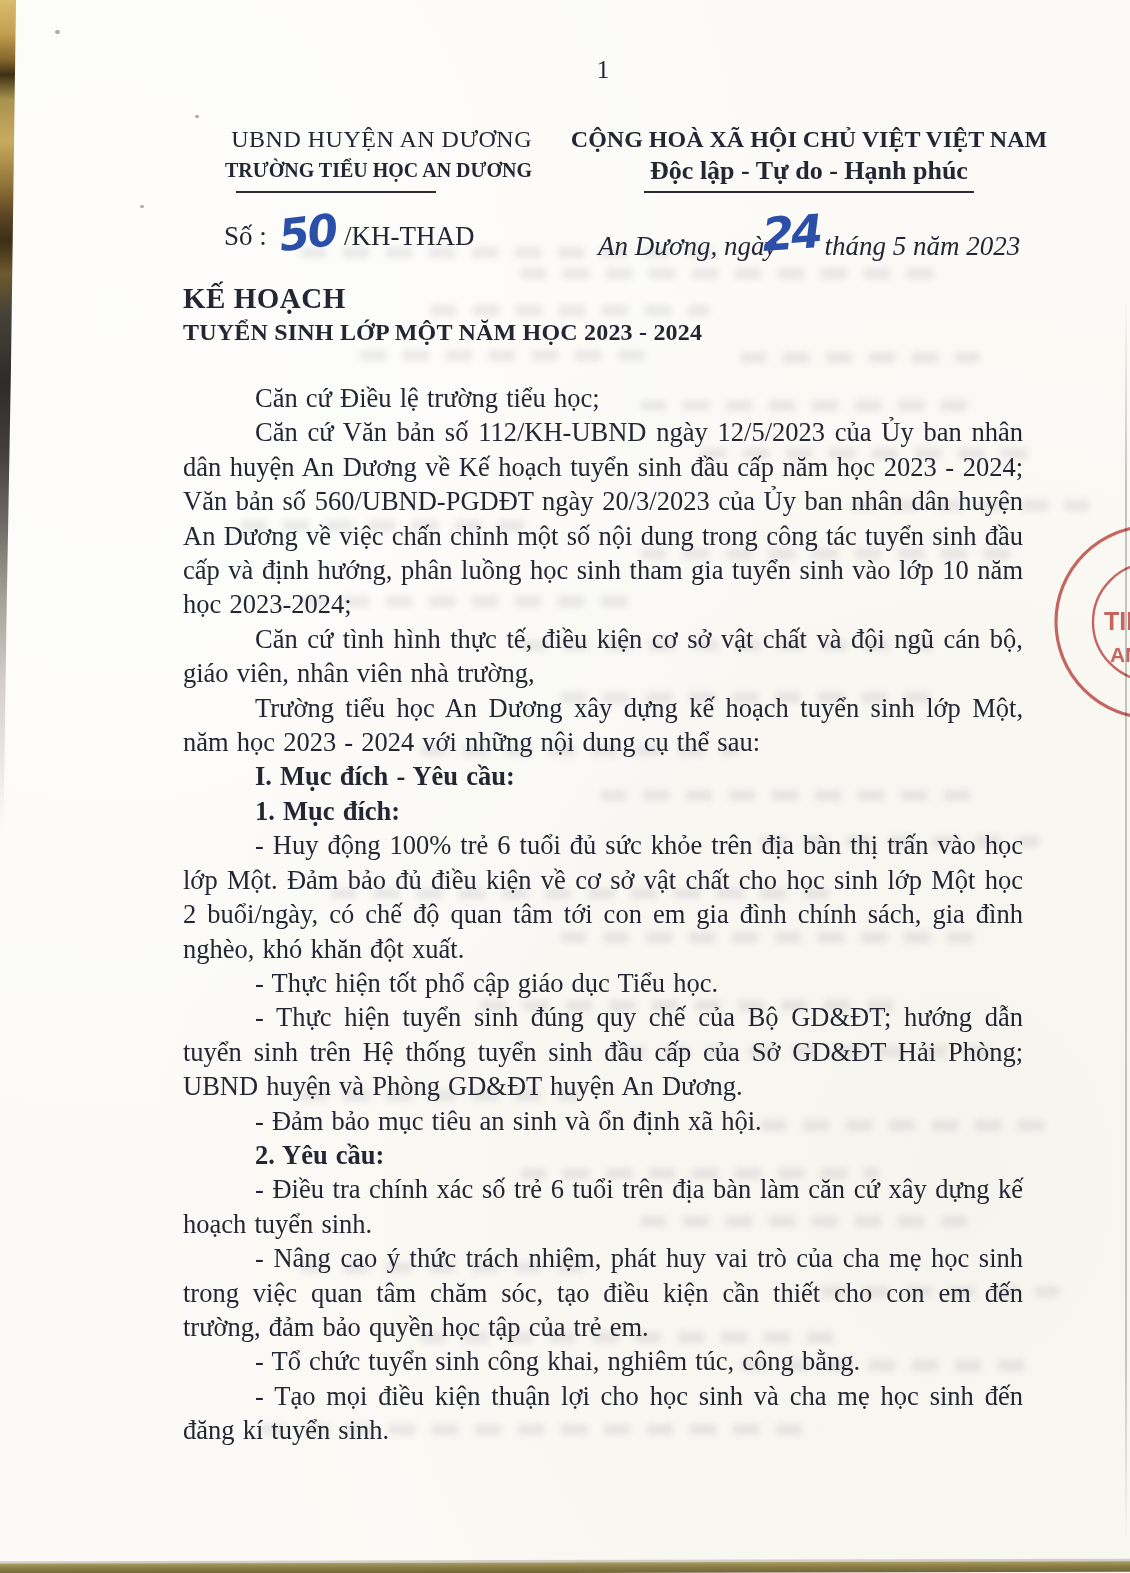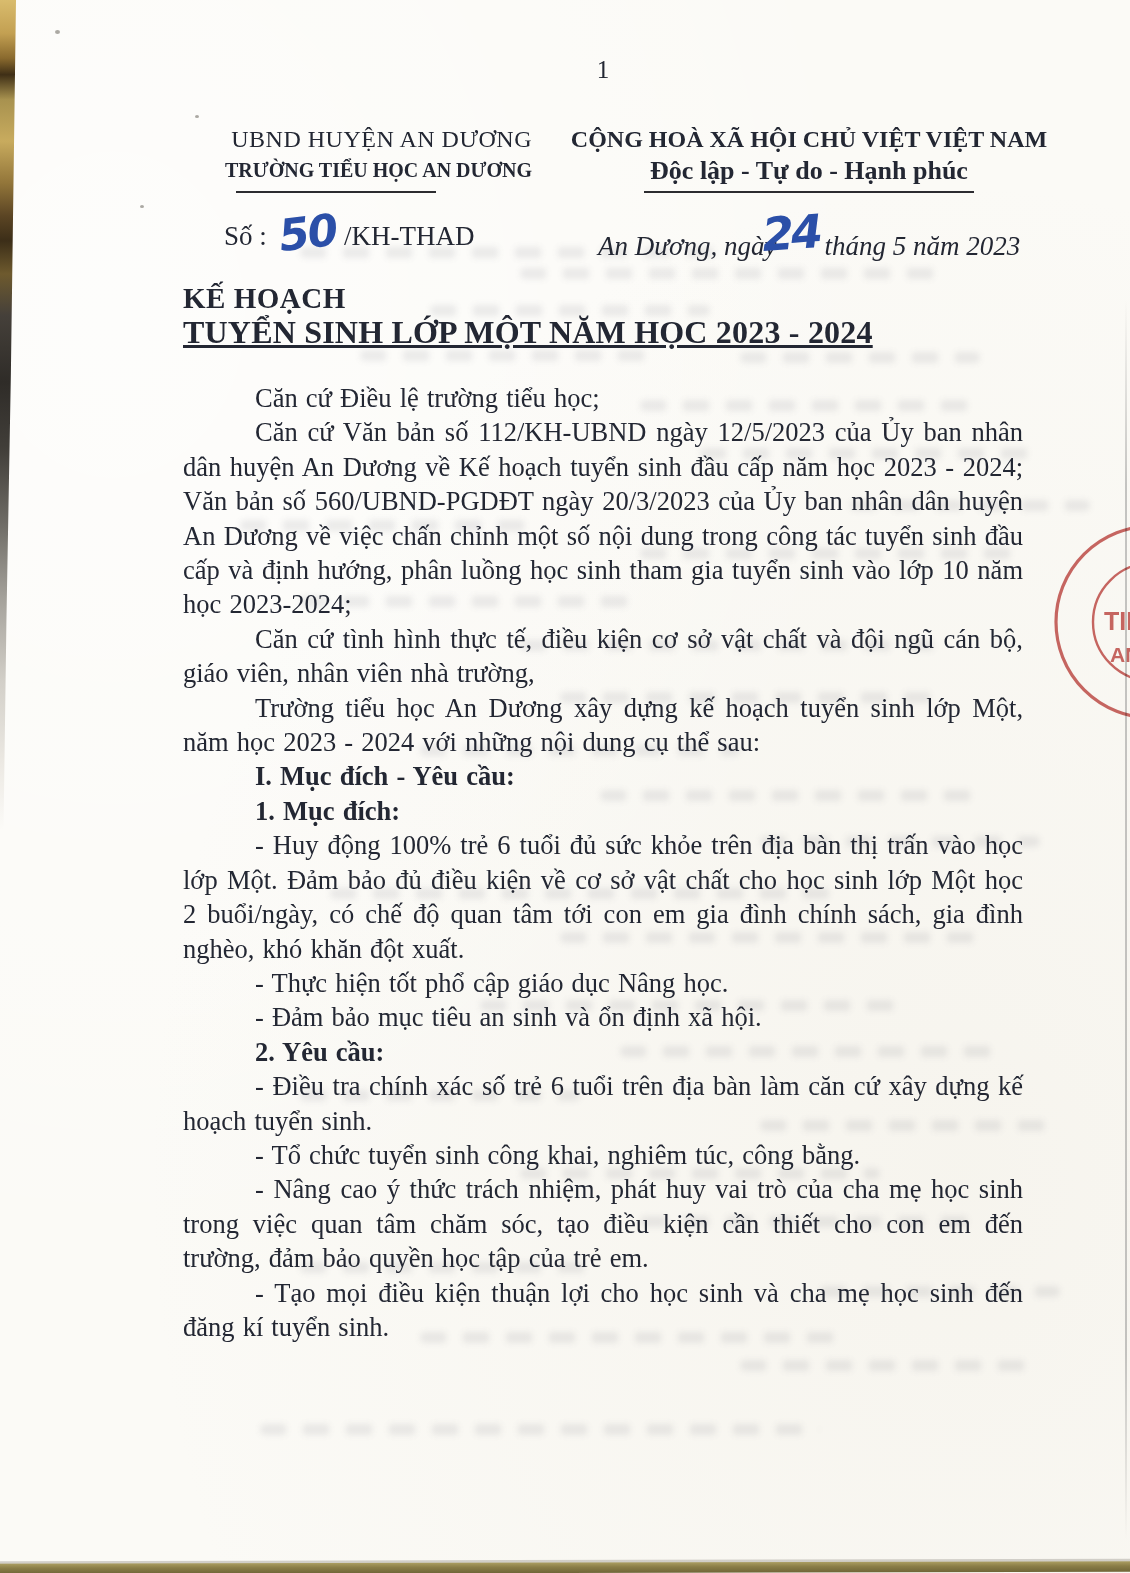--- a/index.html
+++ b/index.html
@@ -54,21 +54,21 @@
     font-family:"DejaVu Sans", sans-serif;
     font-style:italic;font-weight:bold;
     display:inline-block;
   }
   .hand-50{font-size:44px;transform:rotate(-7deg);margin:0 8px 0 12px;position:relative;top:3px;letter-spacing:-2px;}
   .dateline{position:absolute;left:598px;top:212px;font-style:italic;font-size:27px;white-space:nowrap;}
   .hand-24{font-size:46px;transform:rotate(-4deg);margin:0 4px 0 -14px;position:relative;top:-6px;letter-spacing:-3px;}
 
   .doc-title{position:absolute;left:183px;top:281px;width:840px;text-align:left;font-weight:bold;line-height:34px;}
   .doc-title .t1{font-size:29px;letter-spacing:.5px;}
-  .doc-title .t2{font-size:32px;letter-spacing:.2px;text-decoration:underline;}
+  .doc-title .t2{font-size:24px;letter-spacing:.2px;}
 
   .body-text{
     position:absolute;left:183px;top:373px;width:840px;
     font-size:26.5px;line-height:34.4px;margin-top:8px;
   }
   .para{margin:0;text-indent:72px;text-align:justify;word-spacing:1.5px;}
   .para.heading{font-weight:bold;text-align:left;}
 
   .ghost{
     position:absolute;height:11px;border-radius:5px;
@@ -149,26 +149,27 @@
   </div>
 
   <div class="body-text" id="body-container">
       <p class="para">Căn cứ Điều lệ trường tiểu học;</p>
       <p class="para">Căn cứ Văn bản số 112/KH-UBND ngày 12/5/2023 của Ủy ban nhân dân huyện An Dương về Kế hoạch tuyển sinh đầu cấp năm học 2023 - 2024; Văn bản số 560/UBND-PGDĐT ngày 20/3/2023 của Ủy ban nhân dân huyện An Dương về việc chấn chỉnh một số nội dung trong công tác tuyển sinh đầu cấp và định hướng, phân luồng học sinh tham gia tuyển sinh vào lớp 10 năm học 2023-2024;</p>
       <p class="para">Căn cứ tình hình thực tế, điều kiện cơ sở vật chất và đội ngũ cán bộ, giáo viên, nhân viên nhà trường,</p>
       <p class="para">Trường tiểu học An Dương xây dựng kế hoạch tuyển sinh lớp Một, năm học 2023 - 2024 với những nội dung cụ thể sau:</p>
       <p class="para heading">I. Mục đích - Yêu cầu:</p>
       <p class="para heading">1. Mục đích:</p>
       <p class="para">- Huy động 100% trẻ 6 tuổi đủ sức khỏe trên địa bàn thị trấn vào học lớp Một. Đảm bảo đủ điều kiện về cơ sở vật chất cho học sinh lớp Một học 2 buổi/ngày, có chế độ quan tâm tới con em gia đình chính sách, gia đình nghèo, khó khăn đột xuất.</p>
-      <p class="para">- Thực hiện tốt phổ cập giáo dục Nâng học.</p>
+      <p class="para">- Thực hiện tốt phổ cập giáo dục Tiểu học.</p>
+      <p class="para">- Thực hiện tuyển sinh đúng quy chế của Bộ GD&amp;ĐT; hướng dẫn tuyển sinh trên Hệ thống tuyển sinh đầu cấp của Sở GD&amp;ĐT Hải Phòng; UBND huyện và Phòng GD&amp;ĐT huyện An Dương.</p>
       <p class="para">- Đảm bảo mục tiêu an sinh và ổn định xã hội.</p>
       <p class="para heading">2. Yêu cầu:</p>
       <p class="para">- Điều tra chính xác số trẻ 6 tuổi trên địa bàn làm căn cứ xây dựng kế hoạch tuyển sinh.</p>
+      <p class="para">- Nâng cao ý thức trách nhiệm, phát huy vai trò của cha mẹ học sinh trong việc quan tâm chăm sóc, tạo điều kiện cần thiết cho con em đến trường, đảm bảo quyền học tập của trẻ em.</p>
       <p class="para">- Tổ chức tuyển sinh công khai, nghiêm túc, công bằng.</p>
-      <p class="para">- Nâng cao ý thức trách nhiệm, phát huy vai trò của cha mẹ học sinh trong việc quan tâm chăm sóc, tạo điều kiện cần thiết cho con em đến trường, đảm bảo quyền học tập của trẻ em.</p>
       <p class="para">- Tạo mọi điều kiện thuận lợi cho học sinh và cha mẹ học sinh đến đăng kí tuyển sinh.</p>
     </div>
 
   <svg class="stamp-svg" width="210" height="250" viewBox="1038 500 210 250" style="mix-blend-mode:multiply;opacity:.82;">
     <g stroke="#bf4743" fill="none" stroke-width="3.2">
       <circle cx="1152" cy="622" r="96"></circle>
       <circle cx="1152" cy="622" r="59" stroke-width="2.4"></circle>
     </g>
     <defs>
       <path id="ringPath" d="M 1152 702 A 80 80 0 0 0 1152 542"></path>

